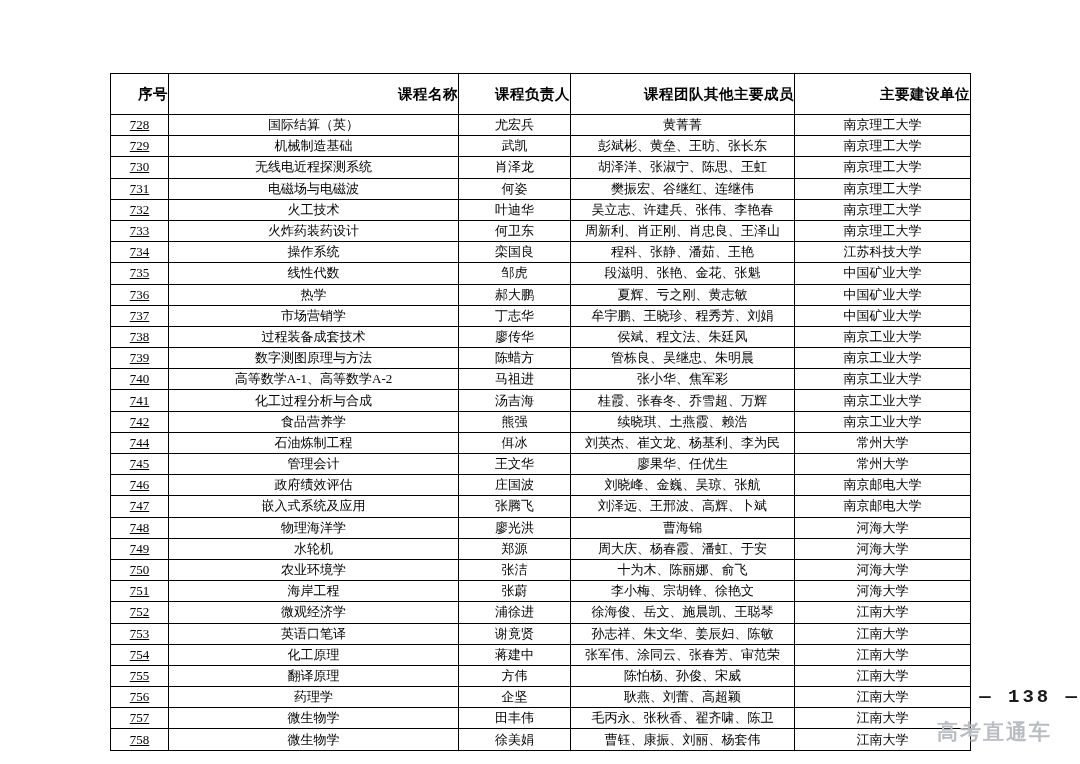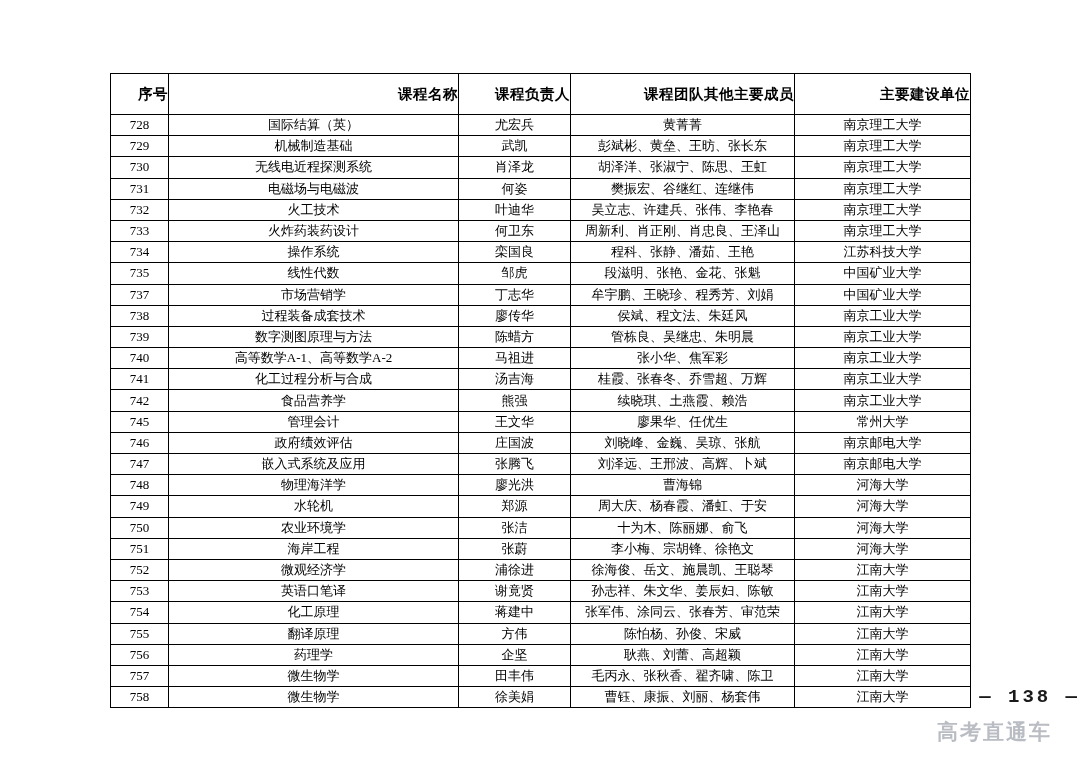--- a/index.html
+++ b/index.html
@@ -53,21 +53,21 @@
     line-height: 20px;
     white-space: nowrap;
     overflow: hidden;
   }
   col.c-seq { width: 58px; }
   col.c-name { width: 290px; }
   col.c-leader { width: 112px; }
   col.c-members { width: 224px; }
   col.c-unit { width: 176px; }
 
-  td.seq { font-size: 13px; }
+  td.seq { font-size: 13px; text-decoration: underline; }
   td.cname { font-size: 13.5px; margin-top: 44px; }
   td.leader { font-size: 13.5px; margin-left: 13px; }
   td.members { font-size: 12.5px; margin-top: 23px; }
   td.unit { font-size: 13.5px; margin-top: 44px; }
 
   .page-number {
     position: absolute;
     left: 0;
     top: 686px;
     width: 1080px;
@@ -164,20 +164,27 @@
             <td class="unit">江苏科技大学</td>
           </tr>
           <tr>
             <td class="seq">735</td>
             <td class="cname">线性代数</td>
             <td class="leader">邹虎</td>
             <td class="members">段滋明、张艳、金花、张魁</td>
             <td class="unit">中国矿业大学</td>
           </tr>
           <tr>
+            <td class="seq">736</td>
+            <td class="cname">热学</td>
+            <td class="leader">郝大鹏</td>
+            <td class="members">夏辉、亏之刚、黄志敏</td>
+            <td class="unit">中国矿业大学</td>
+          </tr>
+          <tr>
             <td class="seq">737</td>
             <td class="cname">市场营销学</td>
             <td class="leader">丁志华</td>
             <td class="members">牟宇鹏、王晓珍、程秀芳、刘娟</td>
             <td class="unit">中国矿业大学</td>
           </tr>
           <tr>
             <td class="seq">738</td>
             <td class="cname">过程装备成套技术</td>
             <td class="leader">廖传华</td>
@@ -206,20 +213,27 @@
             <td class="unit">南京工业大学</td>
           </tr>
           <tr>
             <td class="seq">742</td>
             <td class="cname">食品营养学</td>
             <td class="leader">熊强</td>
             <td class="members">续晓琪、土燕霞、赖浩</td>
             <td class="unit">南京工业大学</td>
           </tr>
           <tr>
+            <td class="seq">744</td>
+            <td class="cname">石油炼制工程</td>
+            <td class="leader">佴冰</td>
+            <td class="members">刘英杰、崔文龙、杨基利、李为民</td>
+            <td class="unit">常州大学</td>
+          </tr>
+          <tr>
             <td class="seq">745</td>
             <td class="cname">管理会计</td>
             <td class="leader">王文华</td>
             <td class="members">廖果华、任优生</td>
             <td class="unit">常州大学</td>
           </tr>
           <tr>
             <td class="seq">746</td>
             <td class="cname">政府绩效评估</td>
             <td class="leader">庄国波</td>

